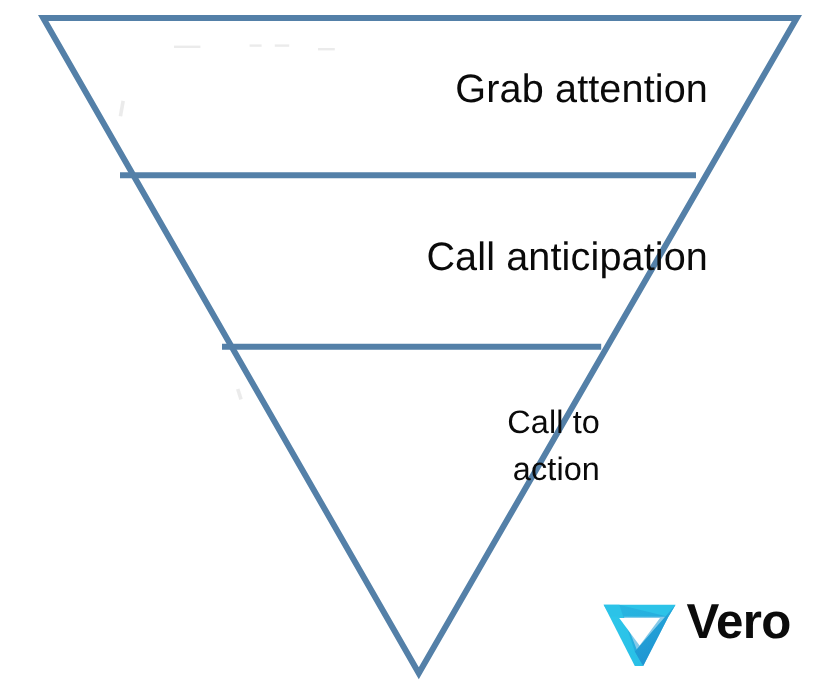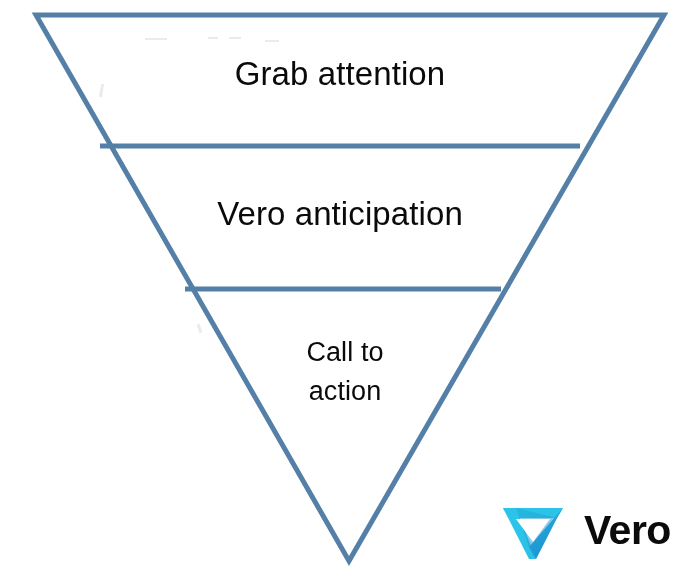--- a/index.html
+++ b/index.html
@@ -29,21 +29,21 @@
     position: absolute;
     left: 0;
     top: 0;
     width: 680px;
     height: 580px;
   }
 
   
   .stage-label {
     position: absolute;
-    text-align: center;
+    text-align: right;
     color: #0a0a0a;
     font-family: "Liberation Sans", sans-serif;
     font-weight: 400;
     line-height: 1.12;
     letter-spacing: 0.1px;
     white-space: pre-line;
     -webkit-font-smoothing: antialiased;
   }
 
   #label-attention {
@@ -83,22 +83,22 @@
   .a6 { left: 198px; top: 324px; width: 3px;  height: 9px;  transform: rotate(-18deg); }
 
   
   #vero-logo {
     position: absolute;
     left: 502px;
     top: 498px;
     width: 172px;
     height: 66px;
     display: flex;
-    align-items: center;
-    gap: 20px;
+    align-items: flex-start;
+    gap: 8px;
   }
   #vero-mark {
     width: 62px;
     height: 58px;
     flex: 0 0 auto;
   }
   #vero-wordmark {
     font-family: "Liberation Sans", sans-serif;
     font-weight: 700;
     font-size: 41px;
@@ -124,21 +124,21 @@
 
   <div class="artifact a1"></div>
   <div class="artifact a2"></div>
   <div class="artifact a3"></div>
   <div class="artifact a4"></div>
   <div class="artifact a5"></div>
   <div class="artifact a6"></div>
 
   <div class="stage-label" id="label-attention">Grab attention</div>
 
-  <div class="stage-label" id="label-anticipation">Vero anticipation</div>
+  <div class="stage-label" id="label-anticipation">Call anticipation</div>
 
   <div class="stage-label" id="label-cta">Call to
 action</div>
 
   <div id="vero-logo">
     <svg id="vero-mark" viewBox="0 0 62 58" xmlns="http://www.w3.org/2000/svg">
       <defs>
         <linearGradient id="veroLeft" x1="0" y1="0" x2="1" y2="1">
           <stop offset="0%" stop-color="#2ec8ea"></stop>
           <stop offset="100%" stop-color="#29bfe6"></stop>

